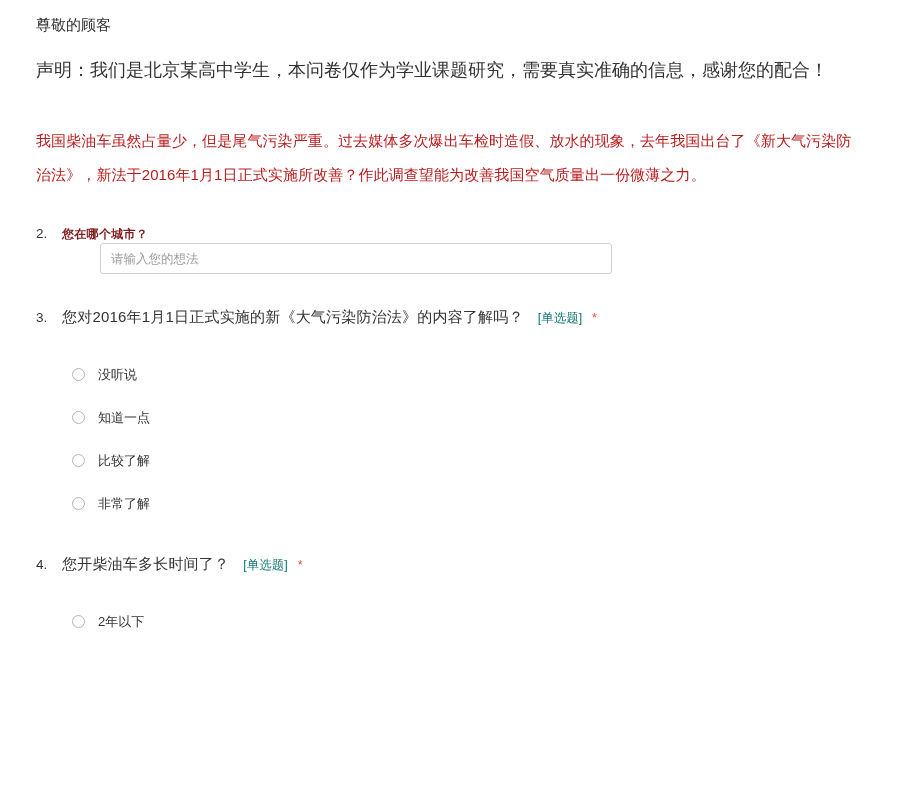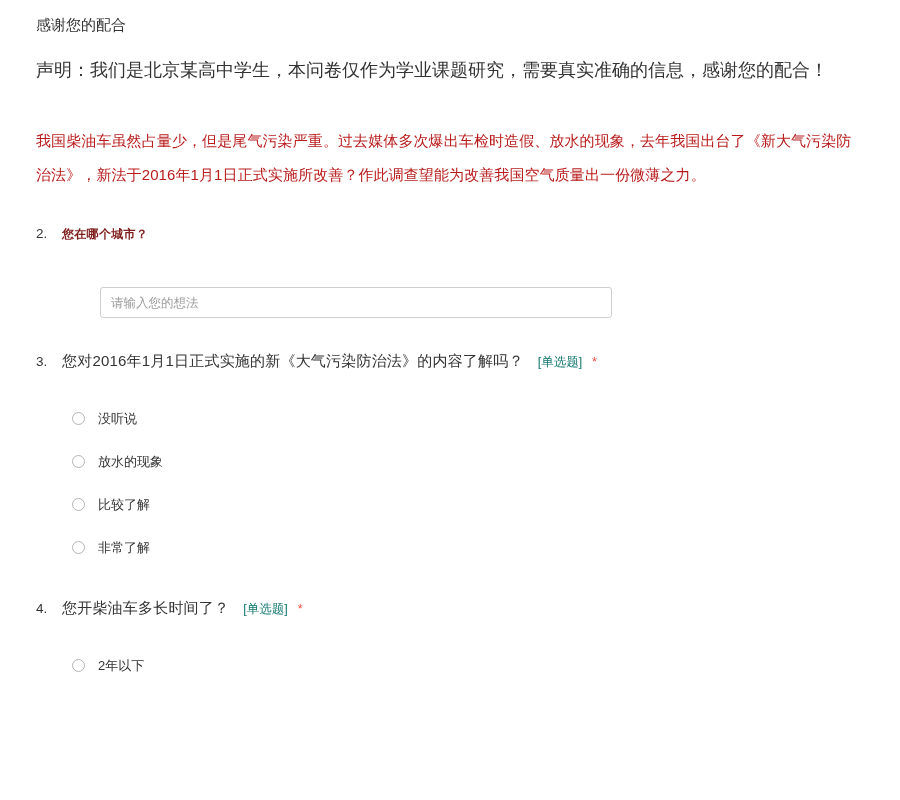--- a/index.html
+++ b/index.html
@@ -73,21 +73,20 @@
     margin-left: 10px;
   }
   .sub-meta {
     margin-top: 12px;
     padding-left: 10px;
     font-size: 12.5px;
     color: #444;
   }
   .sub-meta .req { margin-left: 14px; }
   .text-input-wrap {
-    margin-top: 44px;
     padding-left: 64px;
   }
   .text-input {
     width: 512px;
     height: 31px;
     border: 1px solid #cfcfcf;
     border-radius: 3px;
     background: #fff;
     font-size: 12.5px;
     color: #666;
@@ -120,21 +119,21 @@
     font-size: 13px;
     color: #333;
   }
   .q4 { margin-top: 30px; }
 </style>
 </head>
 <body>
 
 <div class="page">
 
-  <div class="survey-title">感谢您的配合</div>
+  <div class="survey-title">尊敬的顾客</div>
 
   <div class="statement">声明：我们是北京某高中学生，本问卷仅作为学业课题研究，需要真实准确的信息，感谢您的配合！</div>
 
   <div class="intro">我国柴油车虽然占量少，但是尾气污染严重。过去媒体多次爆出车检时造假、放水的现象，去年我国出台了《新大气污染防治法》，新法于2016年1月1日正式实施所改善？作此调查望能为改善我国空气质量出一份微薄之力。</div>
 
   <div class="question">
     <div class="q-head">
       <span class="q-num">2.</span>
       <span class="q-title-bold">您在哪个城市？</span>
     </div>
@@ -150,21 +149,21 @@
       <span class="q-type">[单选题]</span>
       <span class="req">*</span>
     </div>
     <div class="options">
       <div class="option">
         <span class="radio"></span>
         <span class="opt-label">没听说</span>
       </div>
       <div class="option">
         <span class="radio"></span>
-        <span class="opt-label">放水的现象</span>
+        <span class="opt-label">知道一点</span>
       </div>
       <div class="option">
         <span class="radio"></span>
         <span class="opt-label">比较了解</span>
       </div>
       <div class="option">
         <span class="radio"></span>
         <span class="opt-label">非常了解</span>
       </div>
     </div>

